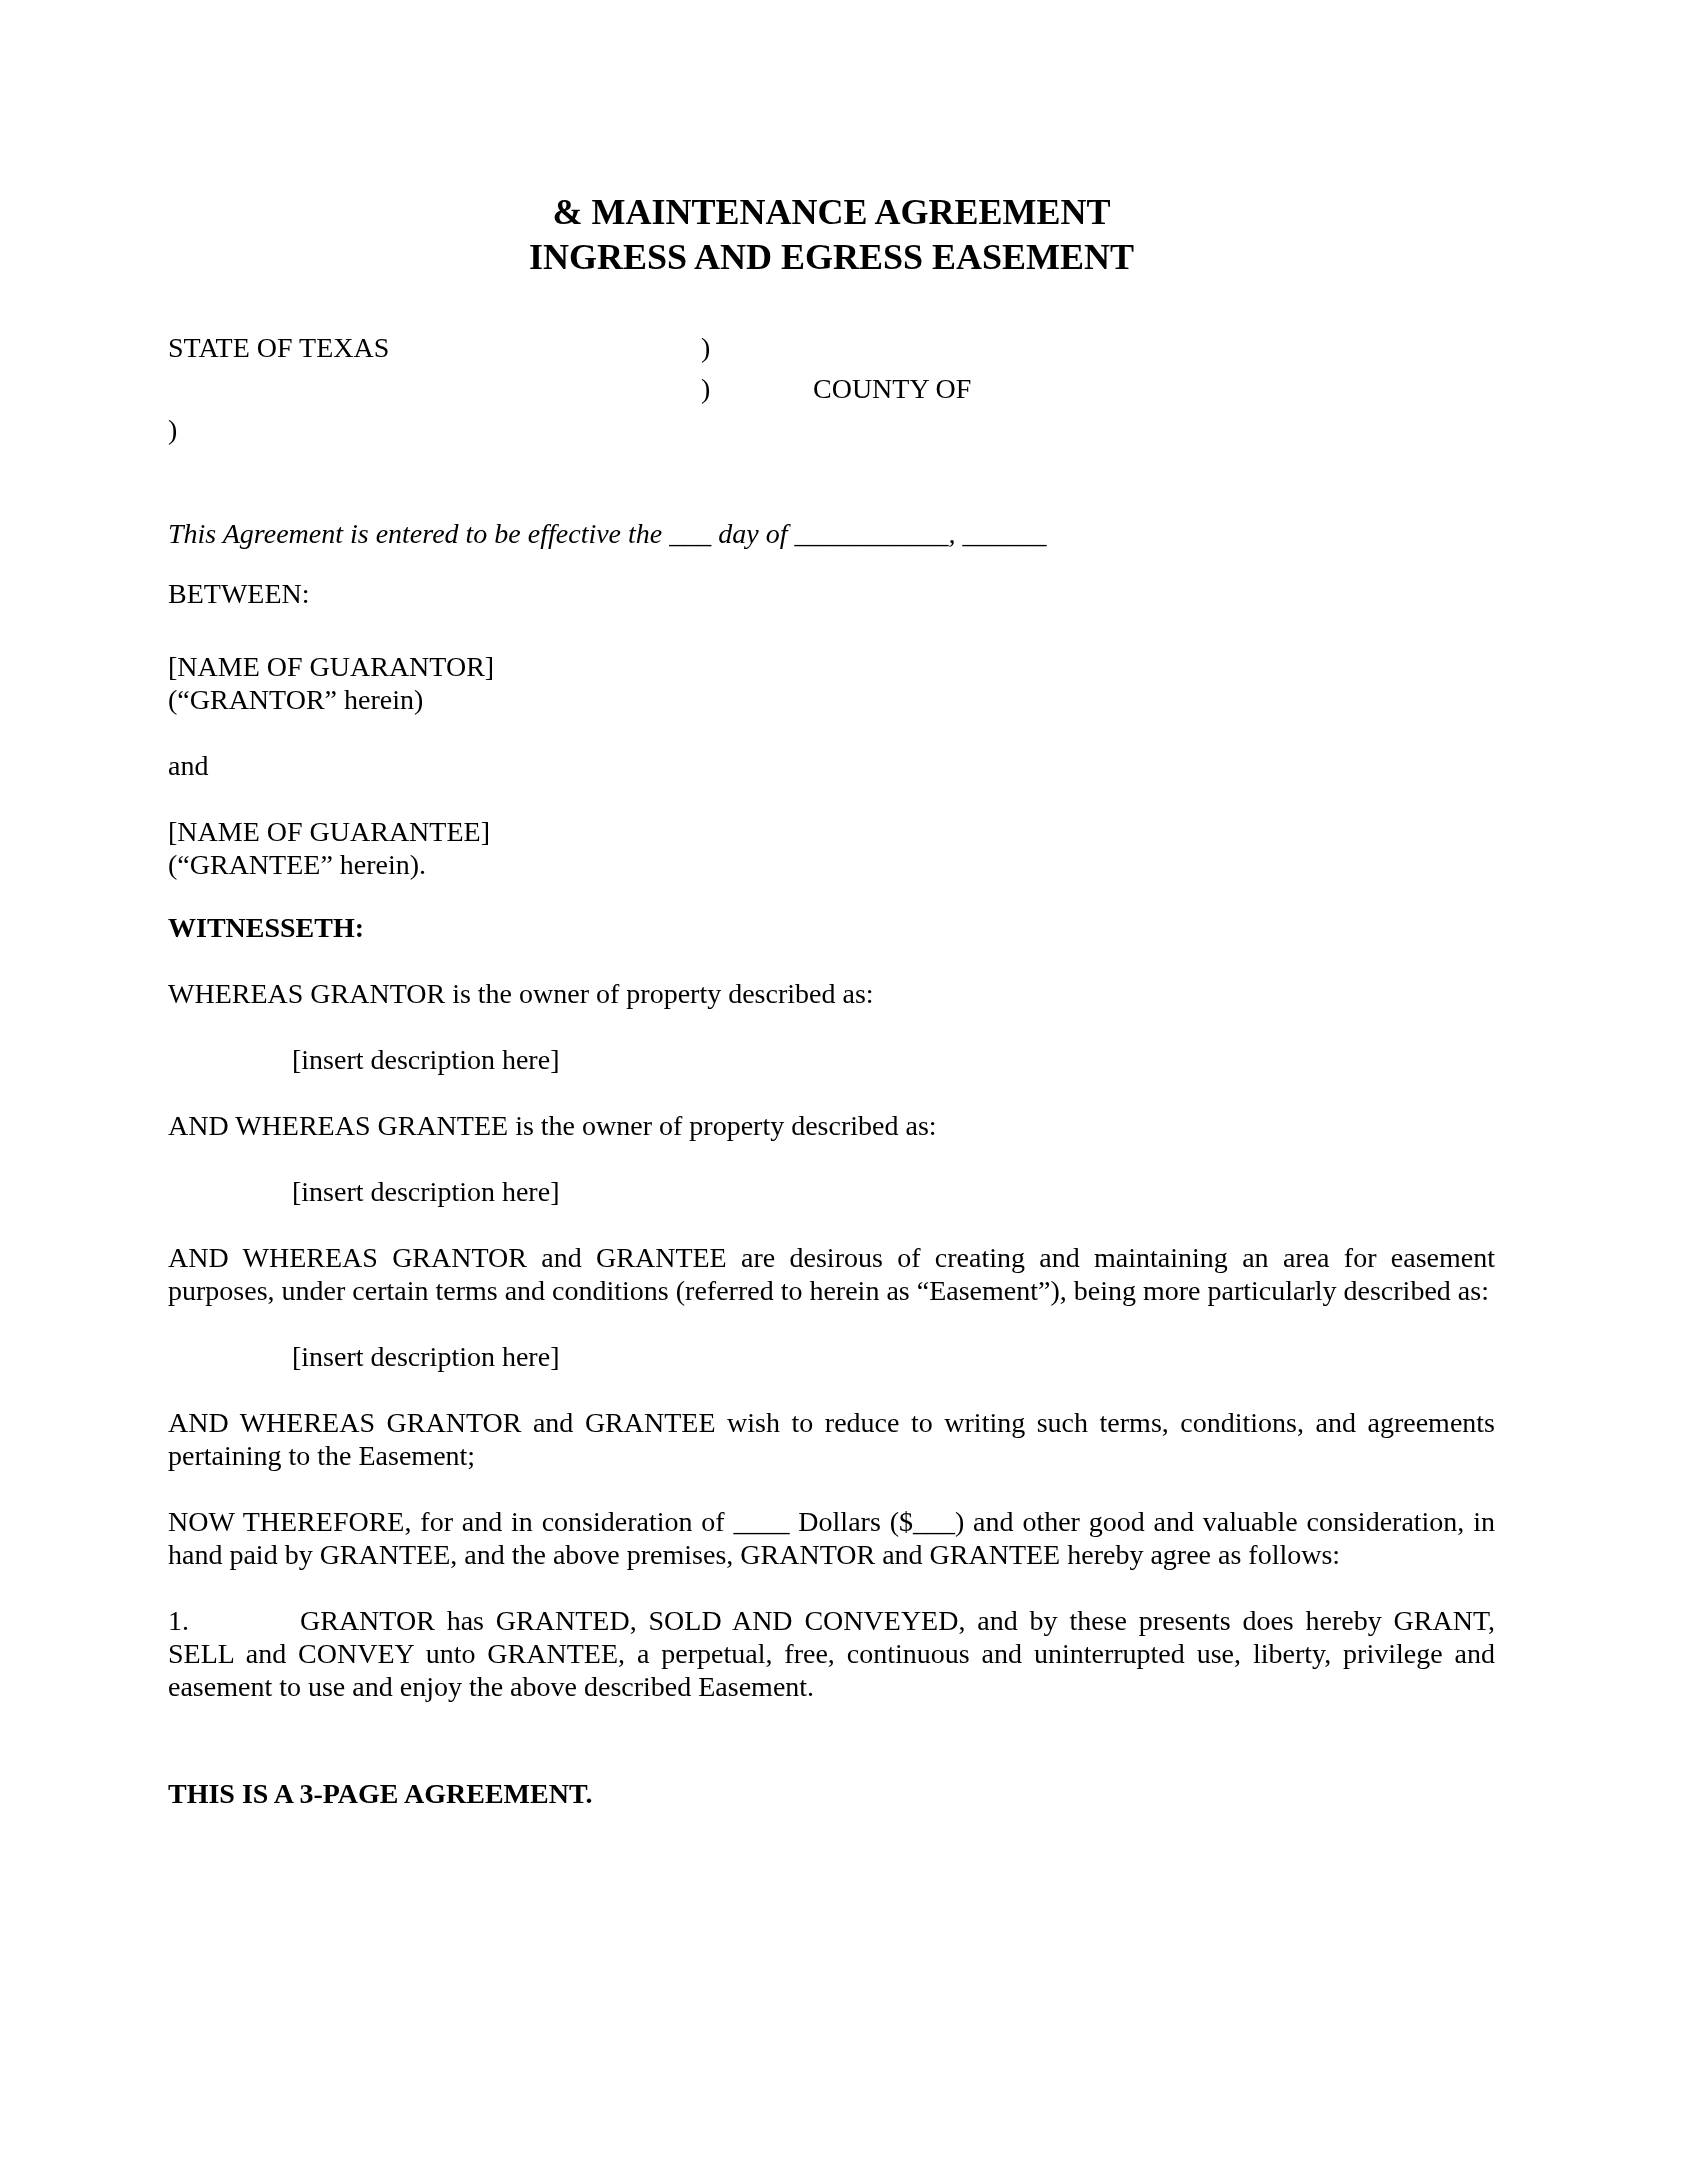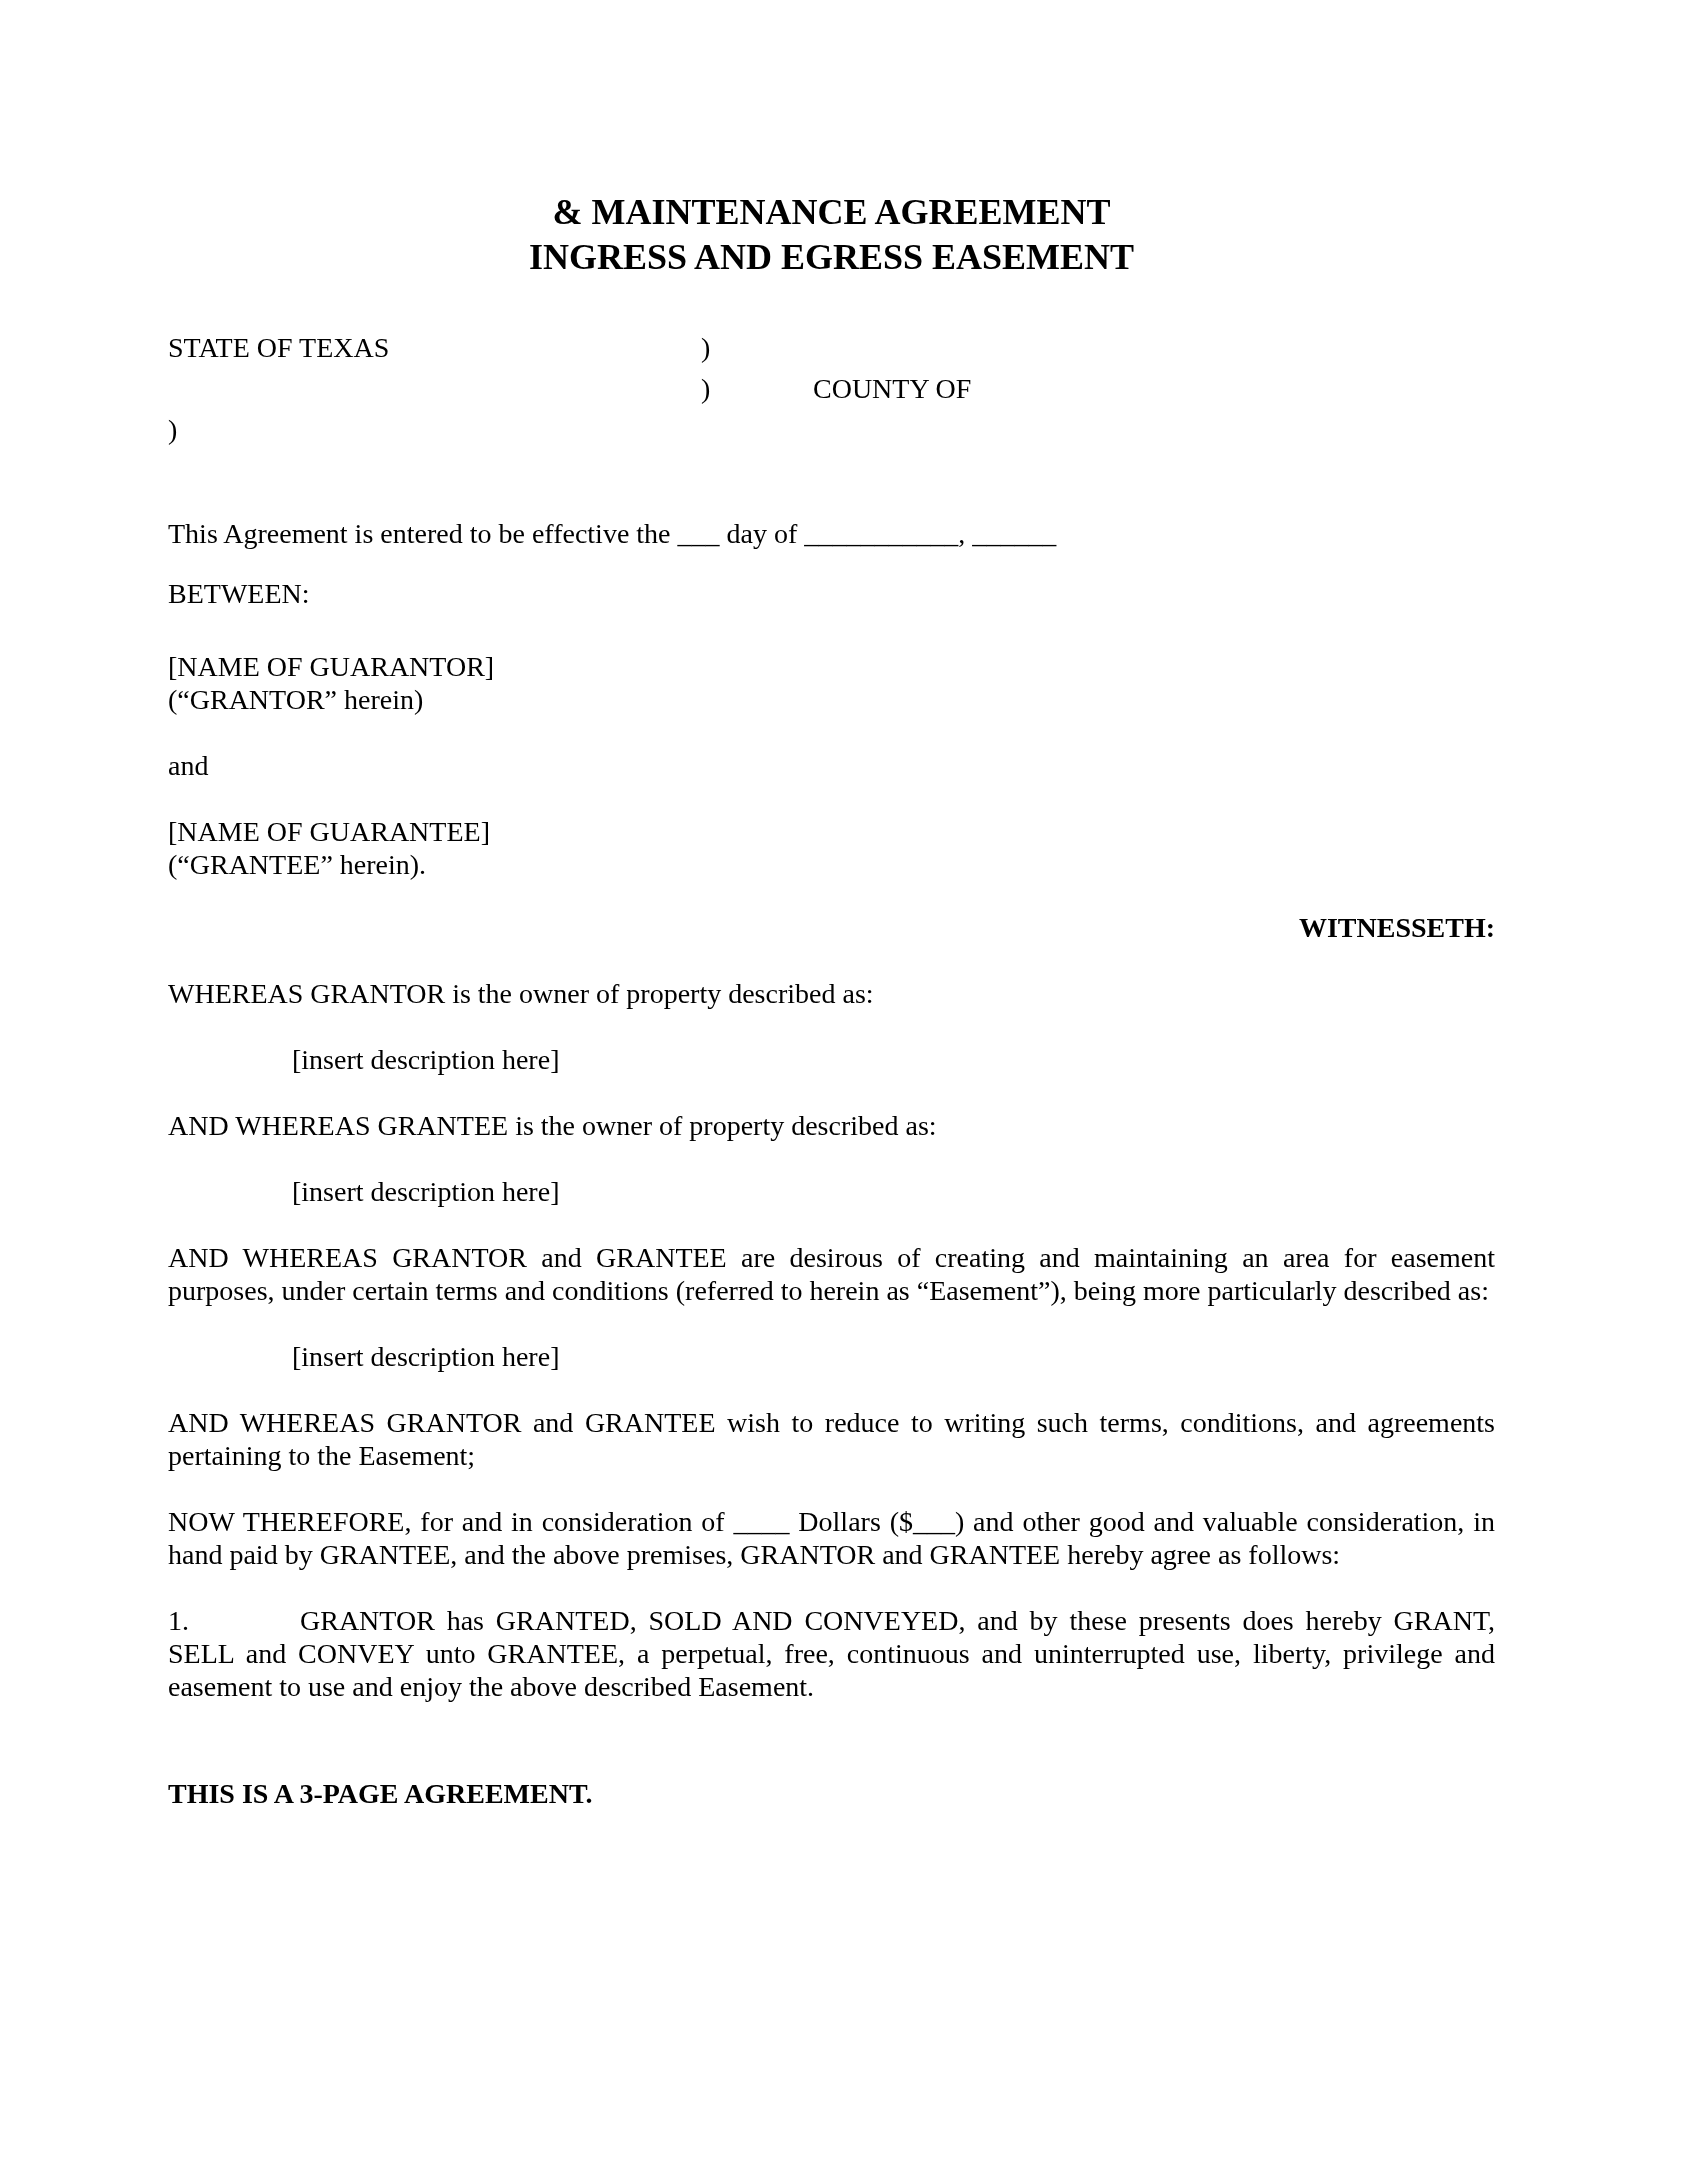--- a/index.html
+++ b/index.html
@@ -23,26 +23,26 @@
     font-size: 36px;
     line-height: 45px;
   }
   .jurisdiction {
     margin-top: 51px;
     display: grid;
     grid-template-columns: 525px 104px auto;
     grid-auto-rows: 33px;
     gap: 8px;
   }
-  .effective { margin: 71px 0 0 0; }
+  .effective { margin: 71px 0 0 0; font-style: italic; }
   .between   { margin: 27px 0 0 0; }
   .parties   { margin-top: 40px; text-align: left; }
   .parties p { margin: 0; }
   .parties .gap { margin-top: 33px; }
-  .witnesseth { margin: 30px 0 0 0; font-weight: 700; text-align: right; }
+  .witnesseth { margin: 30px 0 0 0; font-weight: 700; }
   .para   { margin: 33px 0 0 0; }
   .justify { text-align: justify; text-align-last: left; }
   .insert { margin-top: 33px; padding-left: 124px; }
   .clause-num { display: inline-block; width: 132px; }
   .footer-note { margin: 74px 0 0 0; font-weight: 700; }
   p { margin: 0; }
 </style>
 </head>
 <body>
 

